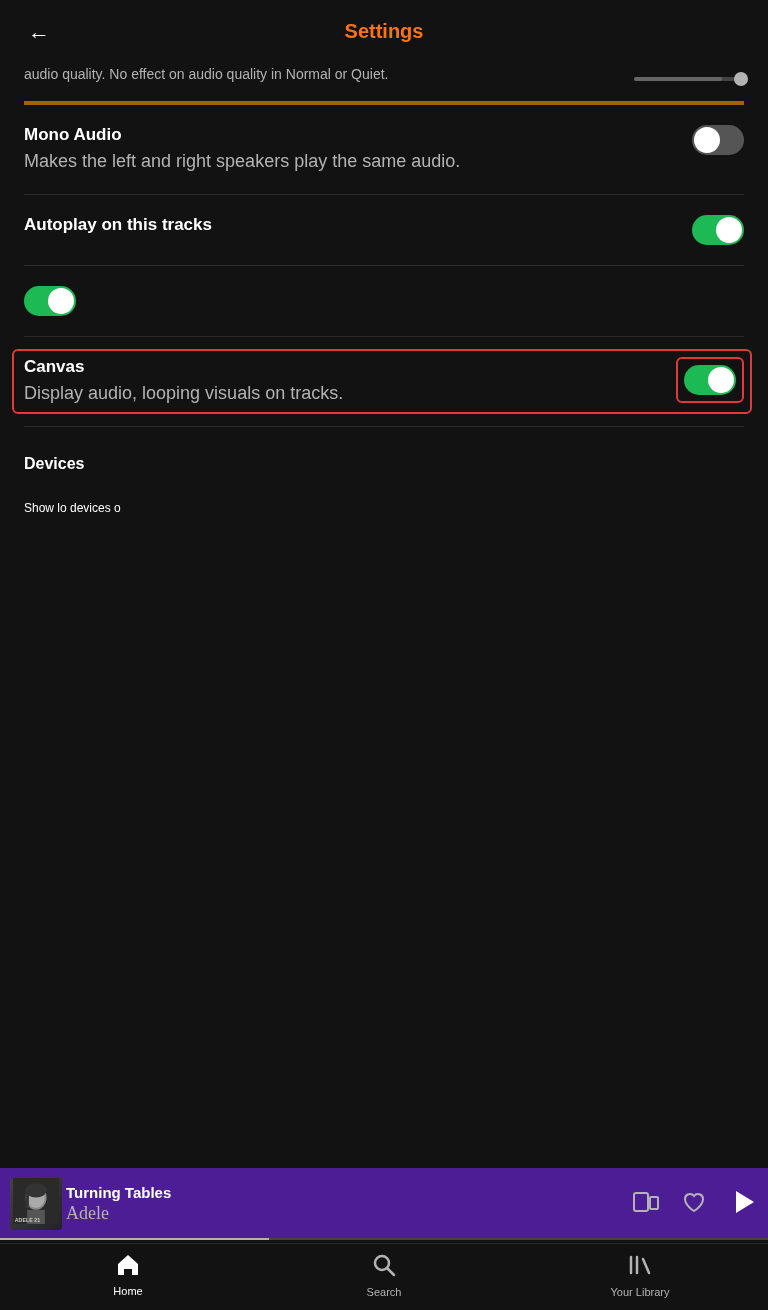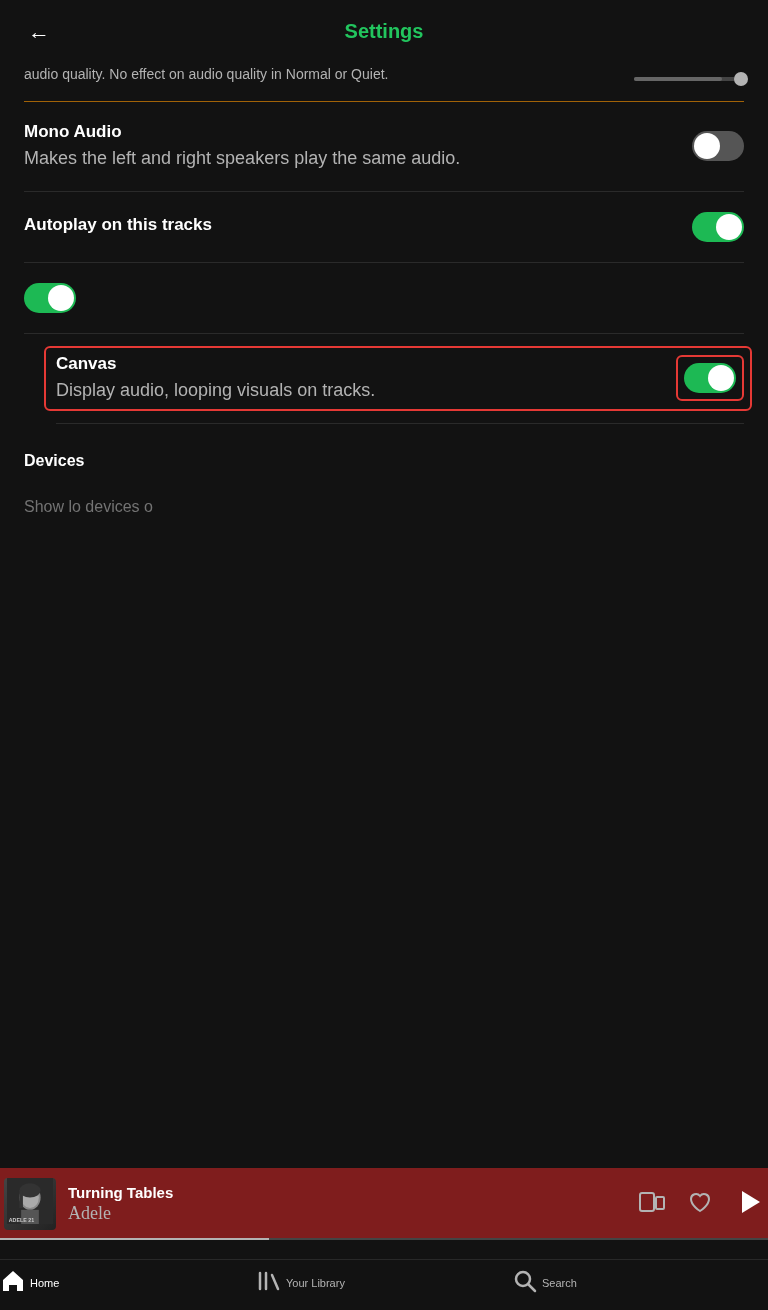--- a/index.html
+++ b/index.html
@@ -28,32 +28,32 @@
       background: none;
       border: none;
       color: #fff;
       font-size: 22px;
       cursor: pointer;
       padding: 4px 8px;
     }
     .header-title {
       font-size: 20px;
       font-weight: 700;
-      color: #22c55e;
+      color: #f97316;
     }
 
     
     .settings-content {
       padding: 0 24px;
     }
 
     
     .top-partial {
       padding: 12px 0 16px;
-      border-bottom: 1px solid #a16207;
+      border-bottom: 4px solid #a16207;
       display: flex;
       align-items: flex-start;
       justify-content: space-between;
       gap: 16px;
     }
     .top-partial-text {
       font-size: 14px;
       color: #b3b3b3;
       line-height: 1.4;
       flex: 1;
@@ -80,21 +80,21 @@
       background: #b3b3b3;
       border-radius: 50%;
       position: absolute;
       right: -4px;
       top: -5px;
     }
 
     
     .setting-row {
       display: flex;
-      align-items: center;
+      align-items: flex-start;
       justify-content: space-between;
       padding: 20px 0;
       border-bottom: 1px solid #2a2a2a;
       gap: 32px;
     }
     .setting-row.highlighted {
       position: relative;
     }
     .setting-row.highlighted::after {
       content: '';
@@ -163,25 +163,25 @@
       font-weight: 700;
       color: #fff;
     }
 
     
     .now-playing-bar {
       position: fixed;
       bottom: 70px;
       left: 0;
       width: 768px;
-      background: #7f1d1d;
-      display: flex;
-      align-items: center;
-      padding: 10px 4px;
-      gap: 12px;
+      background: #4c1d95;
+      display: flex;
+      align-items: center;
+      padding: 10px 10px;
+      gap: 4px;
       z-index: 10;
     }
     .album-art {
       width: 52px;
       height: 52px;
       border-radius: 4px;
       background: #333;
       flex-shrink: 0;
       position: relative;
       overflow: hidden;
@@ -240,21 +240,21 @@
       background: #121212;
       border-top: 1px solid #282828;
       display: flex;
       align-items: center;
       justify-content: space-around;
       padding: 8px 0 12px;
       z-index: 20;
     }
     .nav-item {
       display: flex;
-      flex-direction: row;
+      flex-direction: column;
       align-items: center;
       gap: 4px;
       cursor: pointer;
       flex: 1;
     }
     .nav-icon {
       font-size: 24px;
       color: #b3b3b3;
       line-height: 1;
     }
@@ -265,22 +265,22 @@
       font-size: 11px;
       color: #b3b3b3;
     }
     .nav-label.active {
       color: #fff;
     }
 
     
     .bottom-partial {
       padding: 16px 0 4px;
-      font-size: 16px;
-      color: #737373;
+      font-size: 12px;
+      color: #ffffff;
     }
   </style>
 </head>
 <body>
 
 <div class="header">
   <button class="back-btn">
     <span>←</span>
   </button>
   <span class="header-title">Settings</span>
@@ -315,21 +315,21 @@
       <div class="toggle-thumb"></div>
     </div>
   </div>
 
   <div class="setting-row">
     <div class="toggle on">
       <div class="toggle-thumb"></div>
     </div>
   </div>
 
-  <div class="setting-row highlighted" style="position:relative; overflow:visible;margin-left:32px;">
+  <div class="setting-row highlighted" style="position:relative; overflow:visible;">
     <div class="setting-info">
       <div class="setting-title">Canvas</div>
       <div class="setting-desc">Display audio, looping visuals on tracks.</div>
     </div>
     <div style="position:relative; padding: 6px; border: 2.5px solid #e53935; border-radius: 6px;">
       <div class="toggle on">
         <div class="toggle-thumb"></div>
       </div>
     </div>
   </div>
@@ -398,35 +398,35 @@
 
 <div class="bottom-nav">
 
   <div class="nav-item">
     <div class="nav-icon active">
       <svg width="26" height="24" viewBox="0 0 26 24" fill="none" xmlns="http://www.w3.org/2000/svg">
         <path d="M3 11L13 2L23 11V22H17V16H9V22H3V11Z" fill="white"></path>
       </svg>
     </div>
     <span class="nav-label active">Home</span>
+  </div>
+
+  <div class="nav-item">
+    <div class="nav-icon">
+      <svg width="26" height="26" viewBox="0 0 26 26" fill="none" xmlns="http://www.w3.org/2000/svg">
+        <circle cx="11" cy="11" r="7" stroke="#b3b3b3" stroke-width="2.5" fill="none"></circle>
+        <line x1="16.5" y1="16.5" x2="23" y2="23" stroke="#b3b3b3" stroke-width="2.5" stroke-linecap="round"></line>
+      </svg>
+    </div>
+    <span class="nav-label">Search</span>
   </div>
 
   <div class="nav-item">
     <div class="nav-icon">
       <svg width="26" height="26" viewBox="0 0 26 26" fill="none" xmlns="http://www.w3.org/2000/svg">
         <line x1="4" y1="5" x2="4" y2="21" stroke="#b3b3b3" stroke-width="2.5" stroke-linecap="round"></line>
         <line x1="10" y1="5" x2="10" y2="21" stroke="#b3b3b3" stroke-width="2.5" stroke-linecap="round"></line>
         <line x1="16" y1="7" x2="22" y2="21" stroke="#b3b3b3" stroke-width="2.5" stroke-linecap="round"></line>
       </svg>
     </div>
     <span class="nav-label">Your Library</span>
   </div>
-
-  <div class="nav-item">
-    <div class="nav-icon">
-      <svg width="26" height="26" viewBox="0 0 26 26" fill="none" xmlns="http://www.w3.org/2000/svg">
-        <circle cx="11" cy="11" r="7" stroke="#b3b3b3" stroke-width="2.5" fill="none"></circle>
-        <line x1="16.5" y1="16.5" x2="23" y2="23" stroke="#b3b3b3" stroke-width="2.5" stroke-linecap="round"></line>
-      </svg>
-    </div>
-    <span class="nav-label">Search</span>
-  </div>
 </div>
 
 </body></html>

